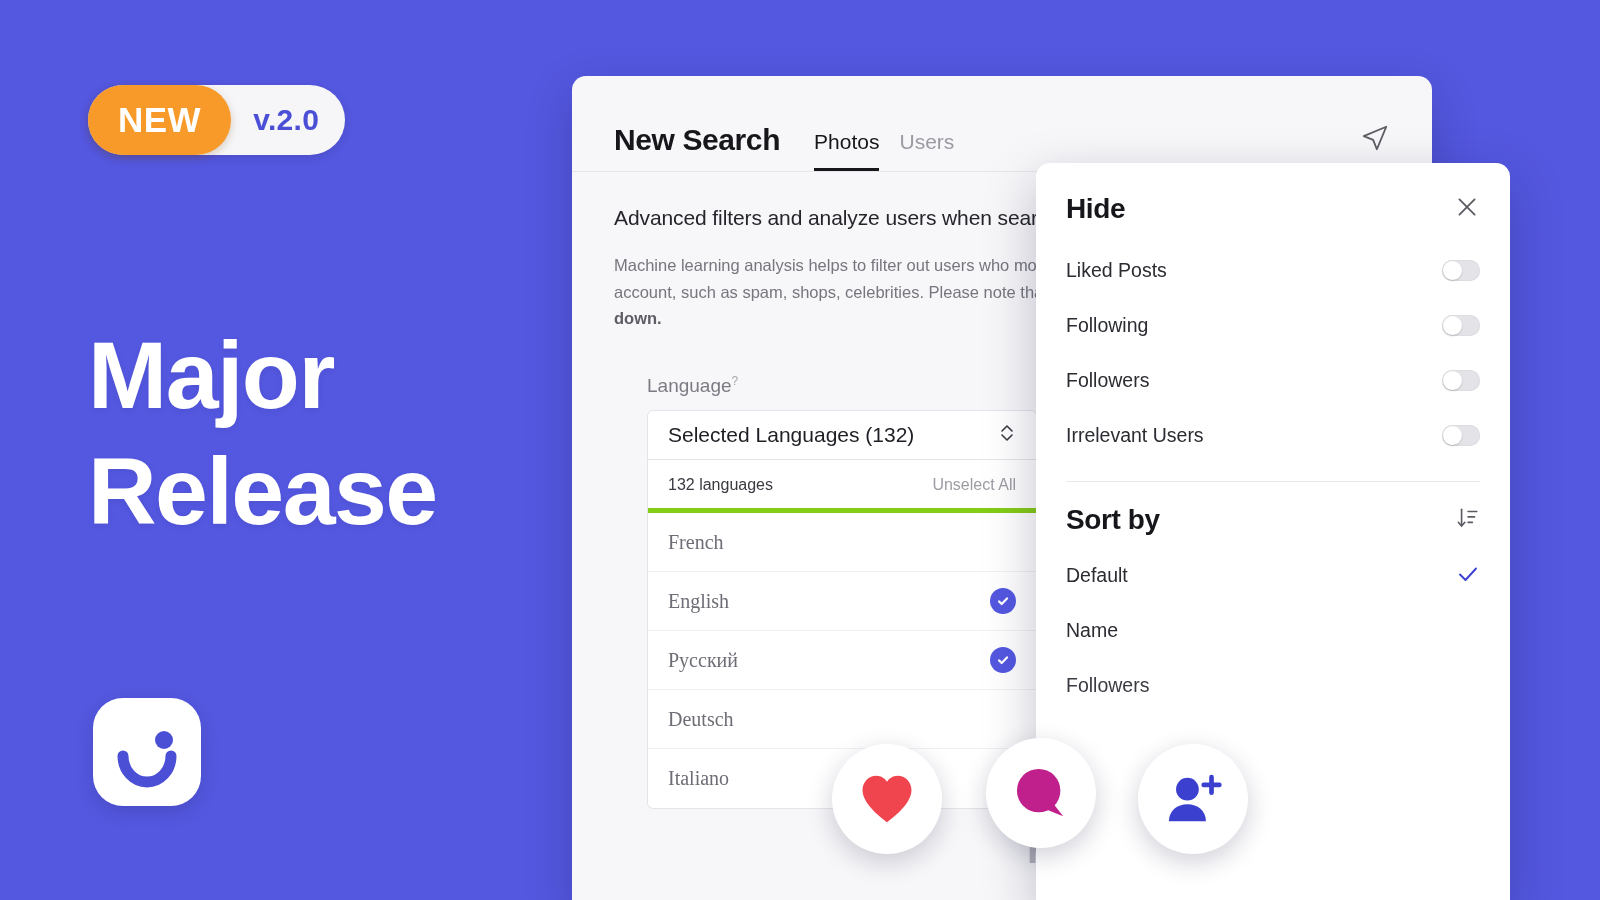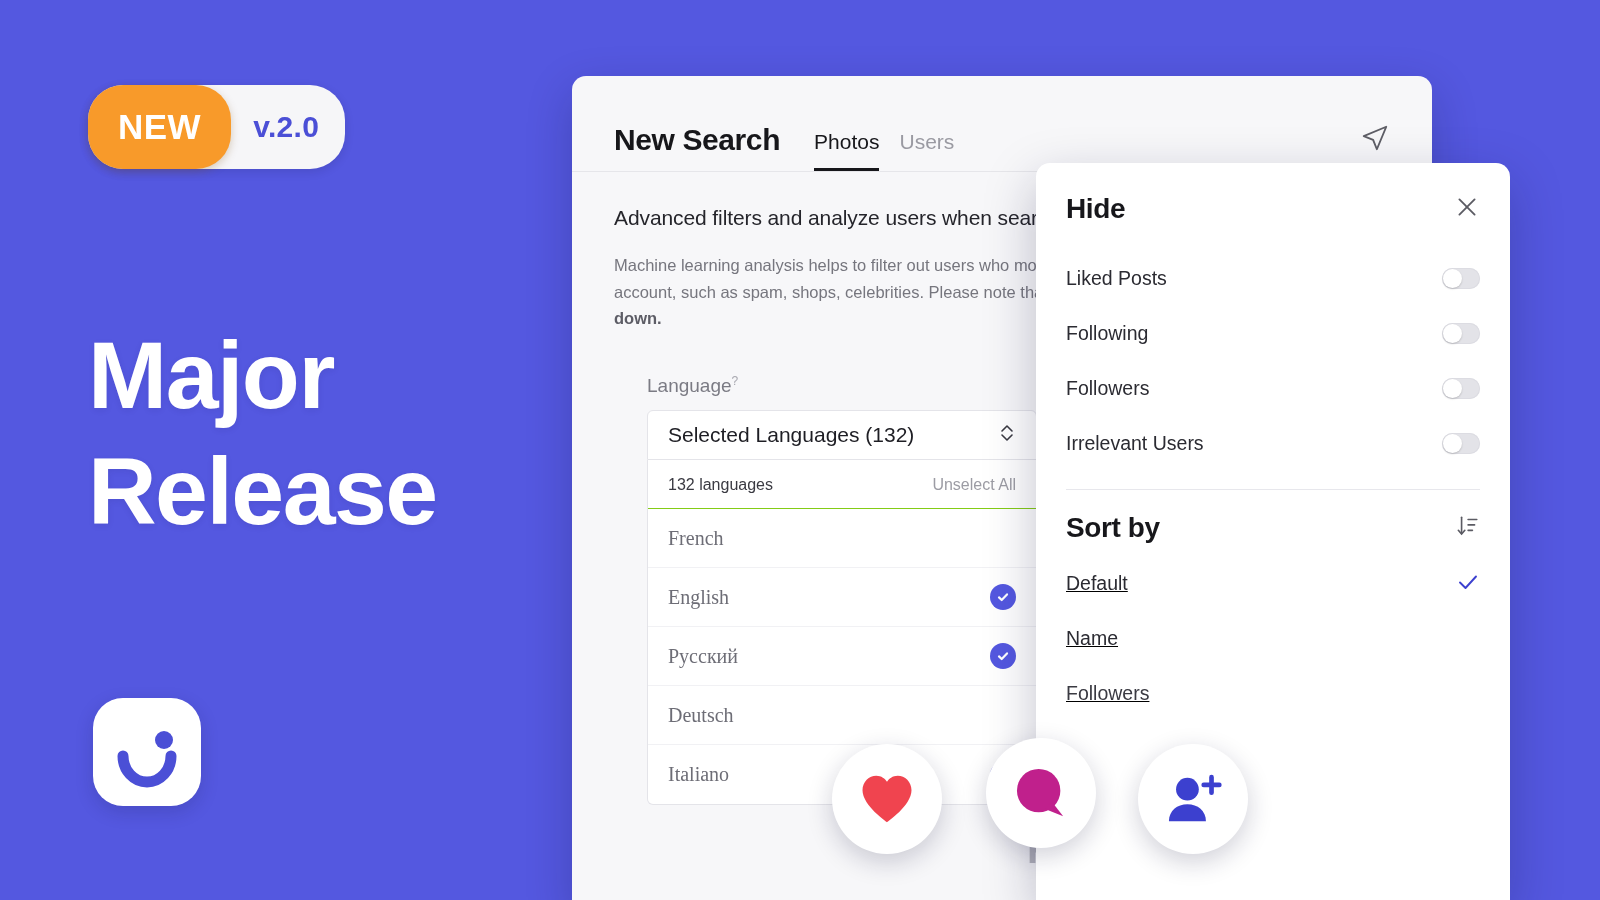--- a/index.html
+++ b/index.html
@@ -8,21 +8,21 @@
     overflow: hidden;
     font-family: "Liberation Sans", sans-serif;
   }
   body { background: #5458e0; position: relative; }
 
   
   .promo { position: absolute; left: 0; top: 0; width: 575px; height: 900px; }
 
   .badge {
     position: absolute; left: 88px; top: 85px;
-    height: 84px; display: flex; align-items: stretch;
+    height: 70px; display: flex; align-items: stretch;
     background: #f6f6f8; border-radius: 35px;
     box-shadow: 0 3px 10px rgba(20,20,60,.14);
     overflow: visible;
   }
   .badge-new {
     background: #f89a2a; color: #ffffff;
     border-radius: 35px;
     display: flex; align-items: center; justify-content: center;
     padding: 0 30px;
     font-size: 35px; font-weight: bold; letter-spacing: .5px;
@@ -104,21 +104,21 @@
     background: #ffffff; border: 1px solid #e4e4e9; border-radius: 6px;
     height: 62px; display: flex; align-items: center;
     padding: 0 20px; font-size: 21px; color: #1e1e24;
   }
   .dd-list {
     background: #ffffff; border: 1px solid #e4e4e9; border-top: none;
     border-radius: 0 0 6px 6px;
   }
   .dd-head {
     display: flex; align-items: flex-end; justify-content: space-between;
-    padding: 16px 20px 14px 20px; border-bottom: 1px solid #84cc16;
+    padding: 16px 20px 14px 20px; border-bottom: 5px solid #84cc16;
   }
   .dd-head-left { font-size: 16px; color: #3a3a42; }
   .dd-head-right { font-size: 16px; color: #9c9ca4; }
   .dd-item {
     height: 59px; display: flex; align-items: center;
     justify-content: space-between; padding: 0 20px;
     font-size: 20px; color: #6d6d76;
     border-bottom: 1px solid #f1f1f4;
     font-family: Liberation Serif, serif;
   }
@@ -150,21 +150,21 @@
   .overlay {
     position: absolute; left: 1036px; top: 163px;
     width: 474px; height: 737px;
     background: #ffffff; border-radius: 14px 14px 0 0;
     box-shadow: 0 18px 52px rgba(18,18,60,.26);
     padding: 30px 30px 0 30px;
     overflow: hidden;
   }
   .ov-head {
     display: flex; align-items: center; justify-content: space-between;
-    margin-bottom: 26px;
+    margin-bottom: 18px;
     text-align: right;
   }
   .ov-title { font-size: 28px; font-weight: bold; color: #17171b; letter-spacing: -.4px; }
   .ov-row {
     height: 55px; display: flex; align-items: center;
     justify-content: space-between;
   }
   .ov-row-label { font-size: 19.5px; color: #2b2b32; }
   .toggle {
     width: 38px; height: 21px; border-radius: 11px;
@@ -178,21 +178,20 @@
   }
   .ov-divider { height: 1px; background: #e7e7ec; margin: 18px 0 4px 0; }
   .sort-head {
     display: flex; align-items: center; justify-content: space-between;
     margin: 22px 0 12px 0;
   }
   .sort-title { font-size: 28px; font-weight: bold; color: #17171b; letter-spacing: -.4px; }
   .sort-row {
     height: 55px; display: flex; align-items: center;
     justify-content: space-between;
-    text-decoration: underline;
   }
   .sort-row-label { font-size: 19.5px; color: #2b2b32; }
   .sort-row.faded .sort-row-label { color: #3a3a42; }
   .ov-fade {
     position: absolute; left: 0; right: 0; bottom: 0; height: 120px;
     background: linear-gradient(to bottom, rgba(255,255,255,0), #ffffff 72%);
     pointer-events: none;
   }
 
   

